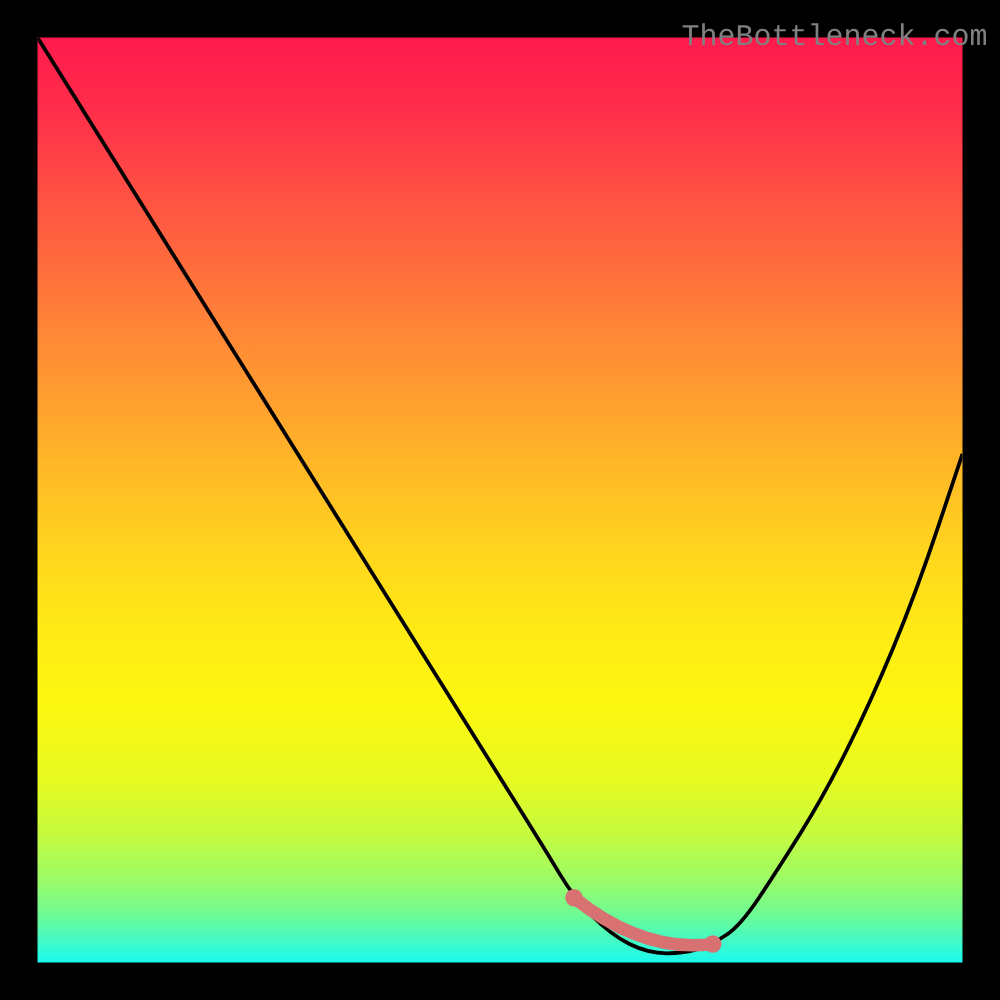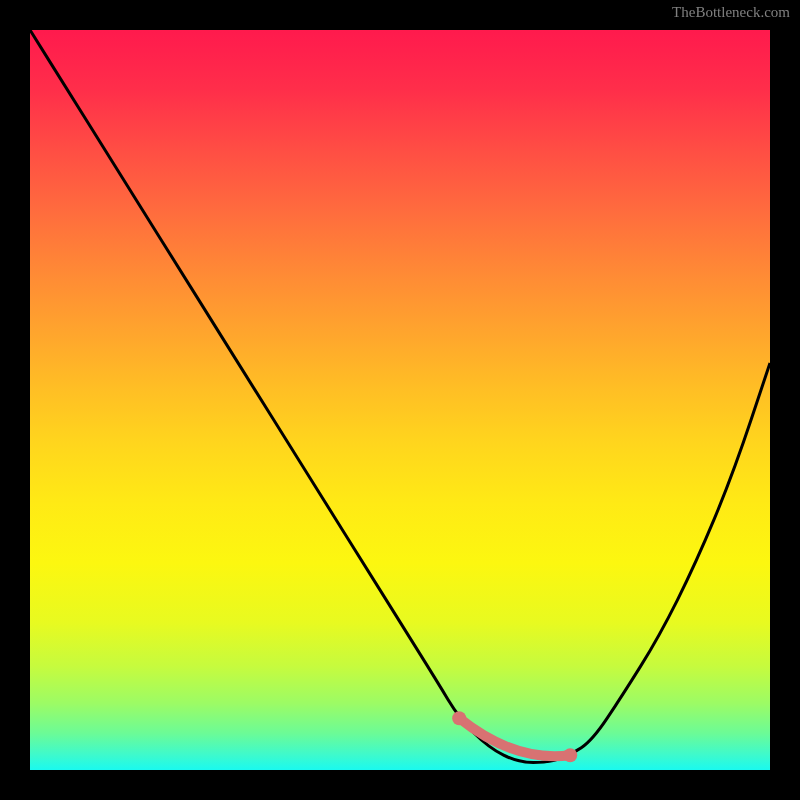--- a/index.html
+++ b/index.html
@@ -37,25 +37,25 @@
       #fcf710 72%,
       #e8fa20 80%,
       #c6fb3e 86%,
       #9cfb65 91%,
       #6cfb96 95%,
       #3dfacd 98%,
       #1af9ef 100%);
   }
   .watermark {
     position: absolute;
-    top: 4px;
+    top: 17px;
     right: 10px;
     color: #808080;
-    font-family: Liberation Serif, serif;
-    font-size: 15px;
+    font-family: Liberation Mono, monospace;
+    font-size: 24px;
     font-weight: 500;
     z-index: 10;
   }
   svg.curve-layer {
     position: absolute;
     left: 0;
     top: 0;
     width: 740px;
     height: 740px;
   }

